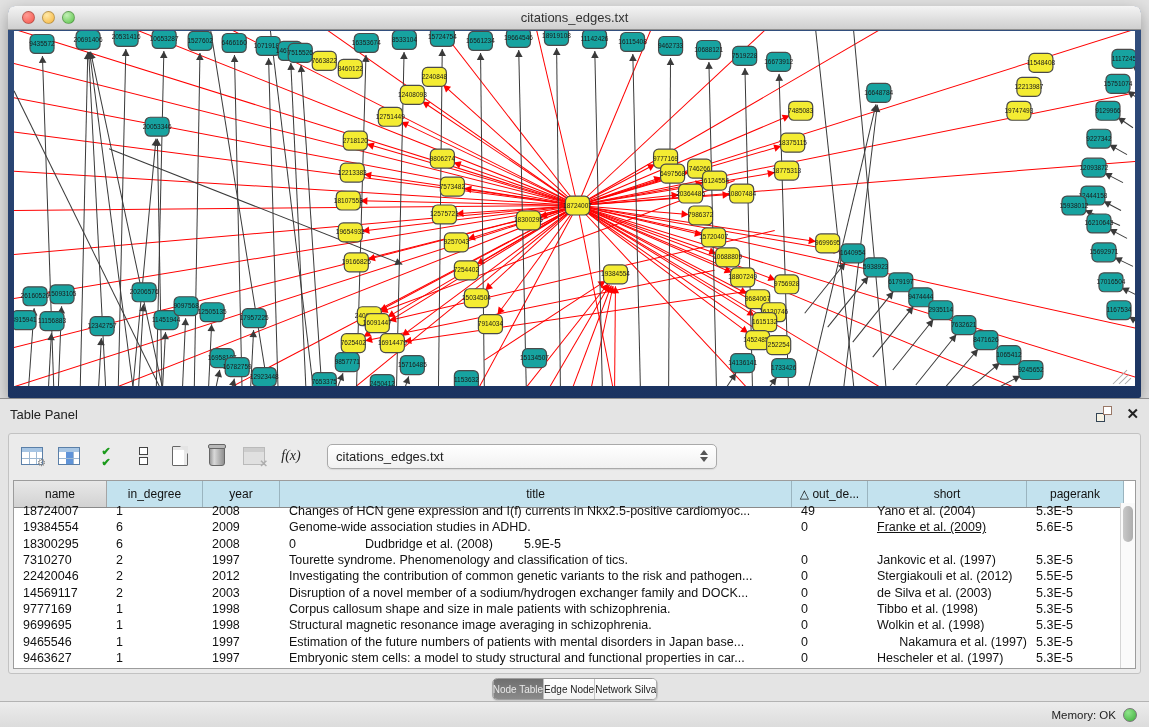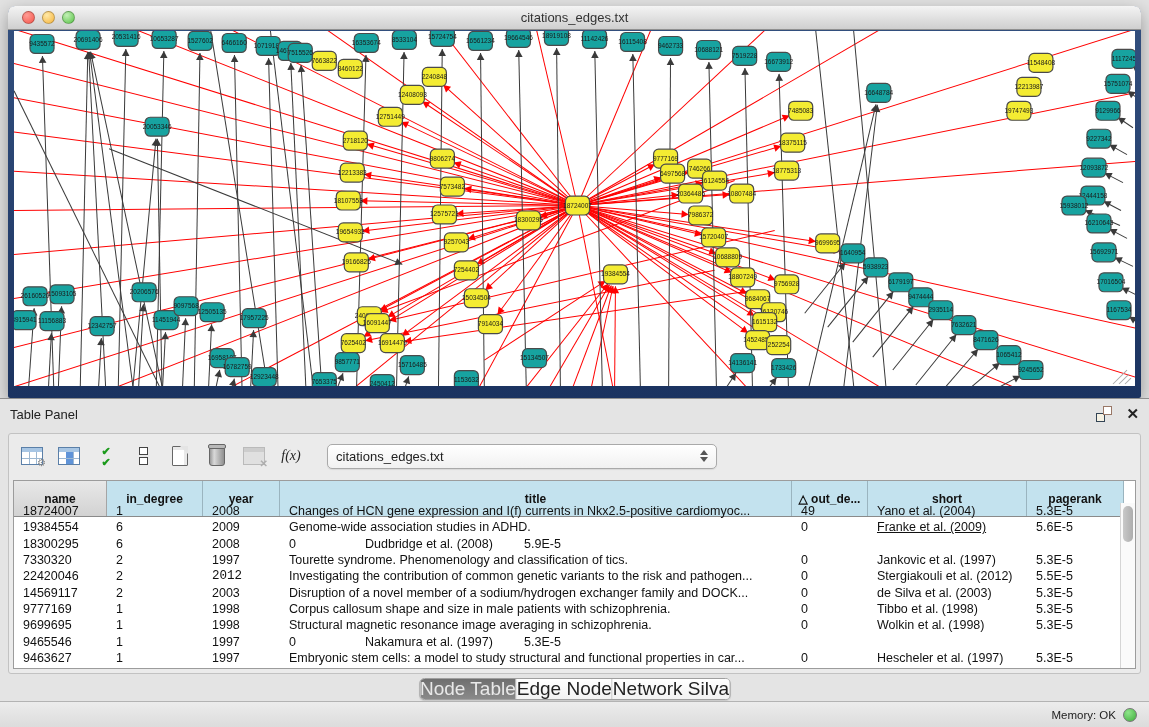--- a/index.html
+++ b/index.html
@@ -43,38 +43,38 @@
     border:1px solid #a9a9a9; border-radius:5px; display:flex; align-items:center;
     padding:0 8px; font-size:13px; color:#222; box-shadow:0 1px 1px rgba(0,0,0,.08); }
   .combo .spacer { flex:1; }
   .updown { display:flex; flex-direction:column; gap:2px; }
   .updown i { width:0; height:0; border-left:4px solid transparent; border-right:4px solid transparent; }
   .updown .up { border-bottom:5px solid #555; }
   .updown .dn { border-top:5px solid #555; }
 
   .grid-wrap { position:absolute; left:4px; right:4px; top:46px; bottom:4px;
     background:#fff; border:1px solid #9c9c9c; overflow:hidden; }
-  .grid-head { display:flex; height:36px; border-bottom:1px solid #8a8a8a;font-weight:bold; }
+  .grid-head { display:flex; height:27px; border-bottom:1px solid #8a8a8a; }
   .gh-cell { height:100%; background:#c3e2ee; border-right:1px solid #9ab4bf;
     display:flex; align-items:center; justify-content:center; font-size:12px; color:#111; }
   .gh-cell.first { background:linear-gradient(#e8e8e8,#d2d2d2); border-right:1px solid #a5a5a5; }
   .grid-body { position:absolute; top:22px; left:0; right:15px; bottom:0; }
   .g-row { display:flex; height:16.3px; align-items:center; }
   .g-cell { font-size:12.5px; color:#111; padding-left:9px; white-space:nowrap;
     overflow:hidden; flex-shrink:0; }
   .vscroll { position:absolute; top:22px; right:0; bottom:0; width:15px;
     background:#fafafa; border-left:1px solid #d5d5d5; }
   .vthumb { position:absolute; top:3px; left:2px; width:10px; height:36px;
     background:linear-gradient(90deg,#c9c9c9,#adadad); border-radius:6px; }
 
   
   .seg-tabs { position:absolute; left:50%; transform:translateX(-50%); bottom:27px;
     display:flex; height:22px; border:1px solid #9f9f9f; border-radius:5px; overflow:hidden;
     background:#fff; box-shadow:0 1px 1px rgba(0,0,0,.12); }
-  .seg { padding:0 0; display:flex; align-items:center; font-size:19px; color:#222;
+  .seg { padding:0 0; display:flex; align-items:center; font-size:10px; color:#222;
     border-right:1px solid #b5b5b5; background:linear-gradient(#ffffff,#f2f2f2); }
   .seg:last-child { border-right:none; }
   .seg.active { background:linear-gradient(#6f6f6f,#8a8a8a); color:#e9e9e9; }
 
   
   .statusbar { position:absolute; left:0; bottom:0; width:100%; height:26px;
     background:linear-gradient(#ececec,#dcdcdc); border-top:1px solid #b3b3b3;
     display:flex; align-items:center; justify-content:flex-end; padding:0 12px; gap:7px; }
   .statusbar .mem { font-size:11.5px; color:#222; }
   .statusdot { width:14px; height:14px; border-radius:50%; border:1px solid #777;
@@ -931,32 +931,32 @@
           </div>
           <div class="g-row">
             <div class="g-cell" style="width: 93px;">18300295</div>
             <div class="g-cell" style="width: 96px;">6</div>
             <div class="g-cell" style="width: 77px;">2008</div>
             <div class="g-cell" style="width: 76px;">0</div>
             <div class="g-cell" style="width: 159px;">Dudbridge et al. (2008)</div>
             <div class="g-cell" style="width: 97px;">5.9E-5</div>
           </div>
           <div class="g-row">
-            <div class="g-cell" style="width: 93px;">7330320</div>
+            <div class="g-cell" style="width: 93px;">7310270</div>
             <div class="g-cell" style="width: 96px;">2</div>
             <div class="g-cell" style="width: 77px;">1997</div>
             <div class="g-cell" style="width: 512px;">Tourette syndrome. Phenomenology and classification of tics.</div>
             <div class="g-cell" style="width: 76px;">0</div>
             <div class="g-cell" style="width: 159px;">Jankovic et al. (1997)</div>
             <div class="g-cell" style="width: 97px;">5.3E-5</div>
           </div>
           <div class="g-row">
             <div class="g-cell" style="width: 93px;">22420046</div>
             <div class="g-cell" style="width: 96px;">2</div>
-            <div class="g-cell" style="width: 77px; font-family: Liberation Mono, monospace;">2012</div>
+            <div class="g-cell" style="width: 77px;">2012</div>
             <div class="g-cell" style="width: 512px;">Investigating the contribution of common genetic variants to the risk and pathogen...</div>
             <div class="g-cell" style="width: 76px;">0</div>
             <div class="g-cell" style="width: 159px;">Stergiakouli et al. (2012)</div>
             <div class="g-cell" style="width: 97px;">5.5E-5</div>
           </div>
           <div class="g-row">
             <div class="g-cell" style="width: 93px;">14569117</div>
             <div class="g-cell" style="width: 96px;">2</div>
             <div class="g-cell" style="width: 77px;">2003</div>
             <div class="g-cell" style="width: 512px;">Disruption of a novel member of a sodium/hydrogen exchanger family and DOCK...</div>
@@ -979,22 +979,23 @@
             <div class="g-cell" style="width: 77px;">1998</div>
             <div class="g-cell" style="width: 512px;">Structural magnetic resonance image averaging in schizophrenia.</div>
             <div class="g-cell" style="width: 76px;">0</div>
             <div class="g-cell" style="width: 159px;">Wolkin et al. (1998)</div>
             <div class="g-cell" style="width: 97px;">5.3E-5</div>
           </div>
           <div class="g-row">
             <div class="g-cell" style="width: 93px;">9465546</div>
             <div class="g-cell" style="width: 96px;">1</div>
             <div class="g-cell" style="width: 77px;">1997</div>
+            <div class="g-cell" style="width: 512px;">Estimation of the future numbers of patients with mental disorders in Japan base...</div>
             <div class="g-cell" style="width: 76px;">0</div>
-            <div class="g-cell" style="width: 159px;">Nakamura et al. (1997)</div>
+            <div class="g-cell" style="width: 159px; text-align: right;">Nakamura et al. (1997)</div>
             <div class="g-cell" style="width: 97px;">5.3E-5</div>
           </div>
           <div class="g-row">
             <div class="g-cell" style="width: 93px;">9463627</div>
             <div class="g-cell" style="width: 96px;">1</div>
             <div class="g-cell" style="width: 77px;">1997</div>
             <div class="g-cell" style="width: 512px;">Embryonic stem cells: a model to study structural and functional properties in car...</div>
             <div class="g-cell" style="width: 76px;">0</div>
             <div class="g-cell" style="width: 159px;">Hescheler et al. (1997)</div>
             <div class="g-cell" style="width: 97px;">5.3E-5</div>

